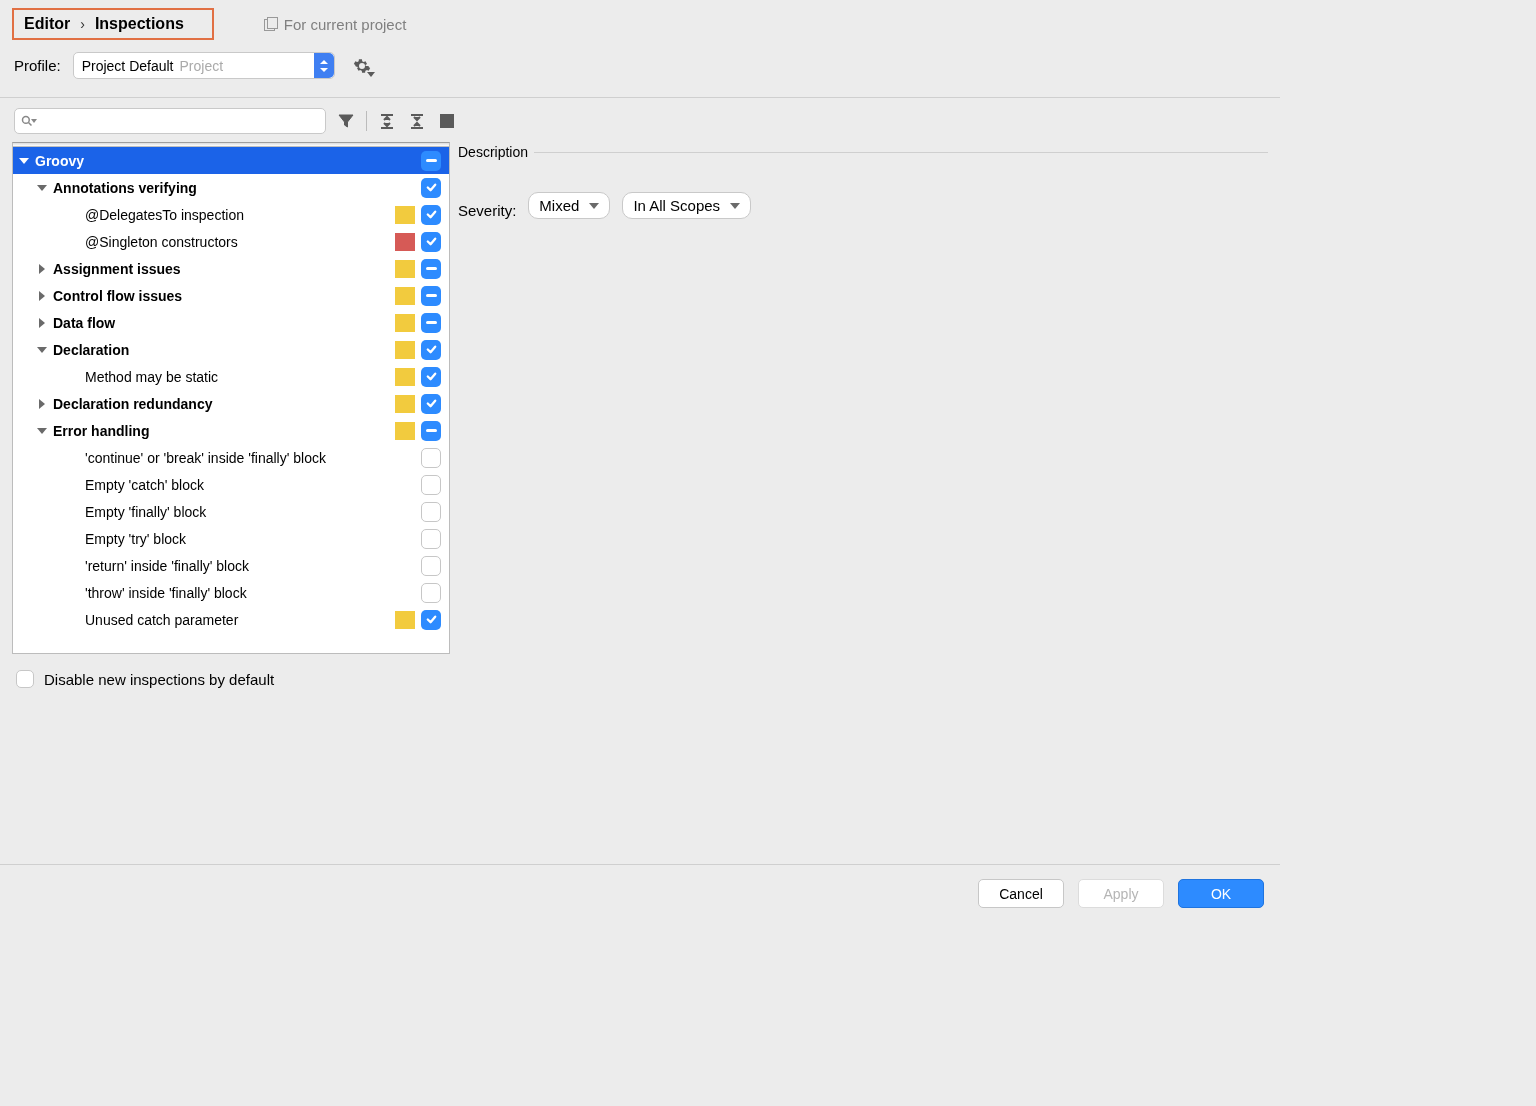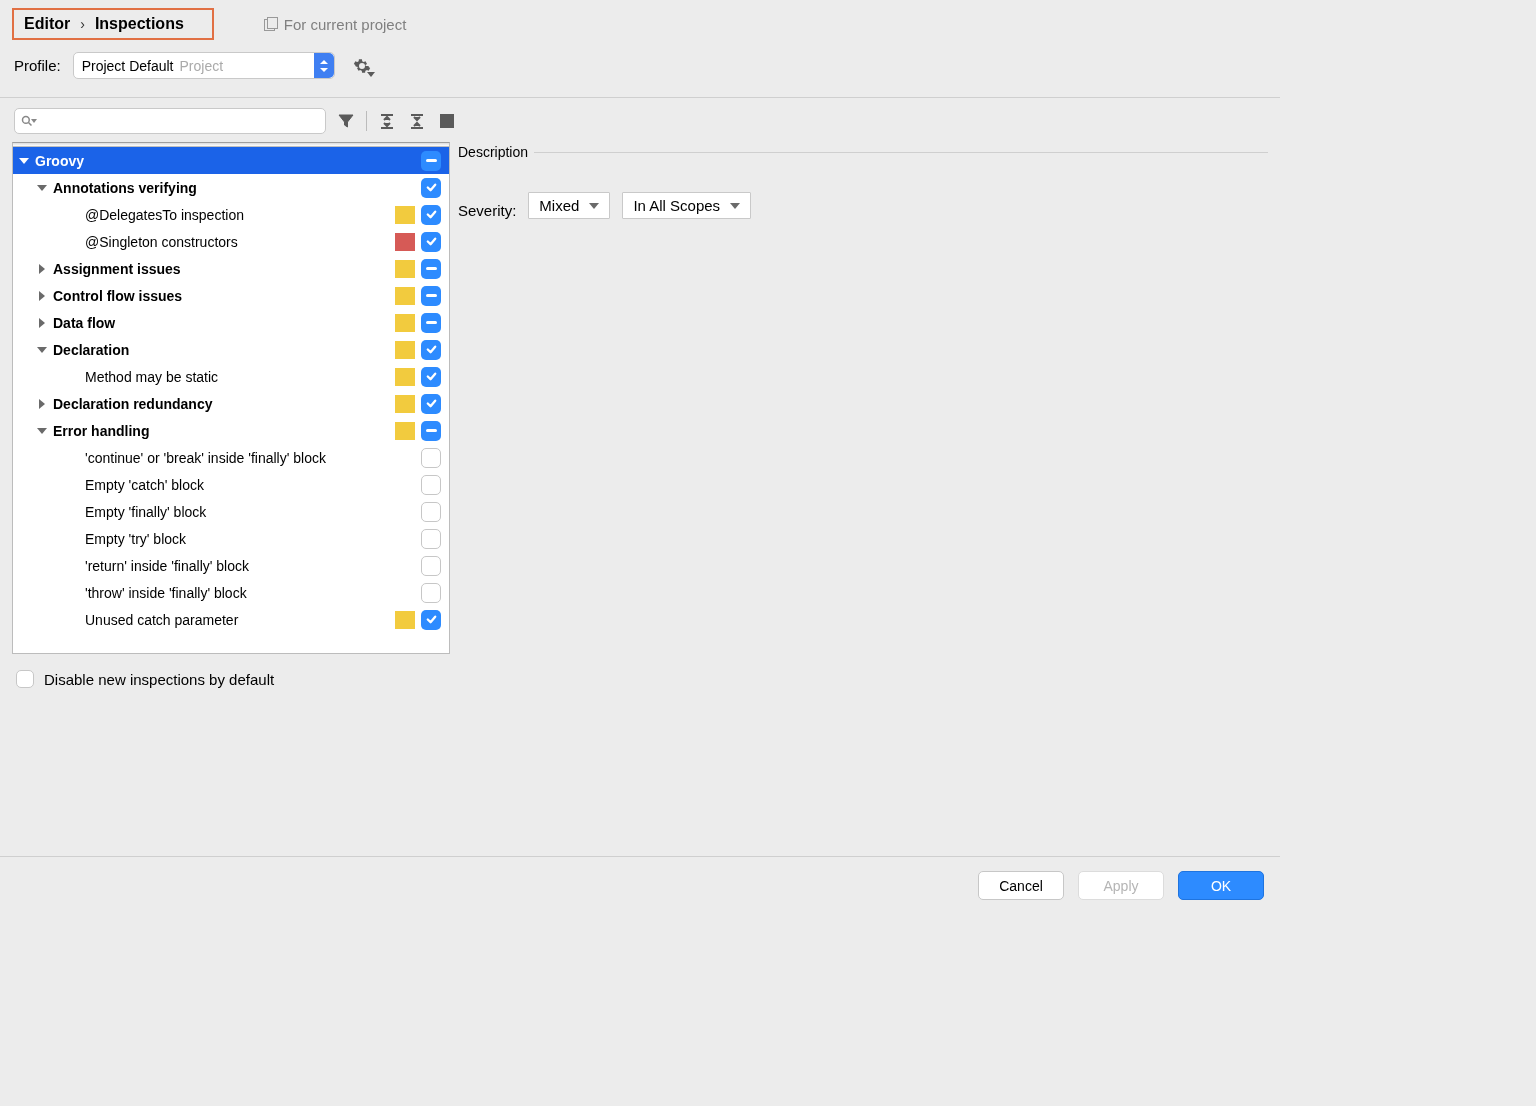--- a/index.html
+++ b/index.html
@@ -132,31 +132,31 @@
   .right-pane { flex:1; display:flex; flex-direction:column; padding-top:2px; }
   .desc-head { display:flex; align-items:center; gap:6px; font-size:14px; margin-bottom:4px;}
   .desc-head .line { flex:1; height:1px; background:#cfcfcf; }
   .desc-box {
     background:#fff; border:1px solid #bcbcbc;
     height: 244px; padding: 10px 12px;
     font-size:15px; line-height:1.5;
   }
   .sev-row { display:flex; align-items:flex-end; gap:12px; margin-top:28px; font-size:15px; }
   .dd {
-    background:#fff; border:1px solid #c9c9c9; border-radius:1px;
+    background:#fff; border:1px solid #c9c9c9; border-radius:10px;
     height:27px; display:flex; align-items:center; padding:0 10px; gap:10px;
     cursor:pointer;
   }
   .dd .caret { width:0;height:0;border-left:5px solid transparent;border-right:5px solid transparent;border-top:6px solid #6a6a6a; }
 
   .disable-row { display:flex; align-items:center; gap:8px; padding: 8px 16px; font-size:15px; }
   .disable-row .chk { width:18px; height:18px; }
 
   .footer {
-    position:absolute; left:0; right:0; bottom:8px;
+    position:absolute; left:0; right:0; bottom:0;
     display:flex; justify-content:flex-end; gap:14px;
     padding: 14px 16px; border-top:1px solid #cfcfcf;
     background:#ececec;
   }
   .btn {
     height:29px; min-width:86px; padding:0 20px;
     border-radius:5px; font-size:14px;
     display:flex; align-items:center; justify-content:center;
     cursor:pointer;
   }

